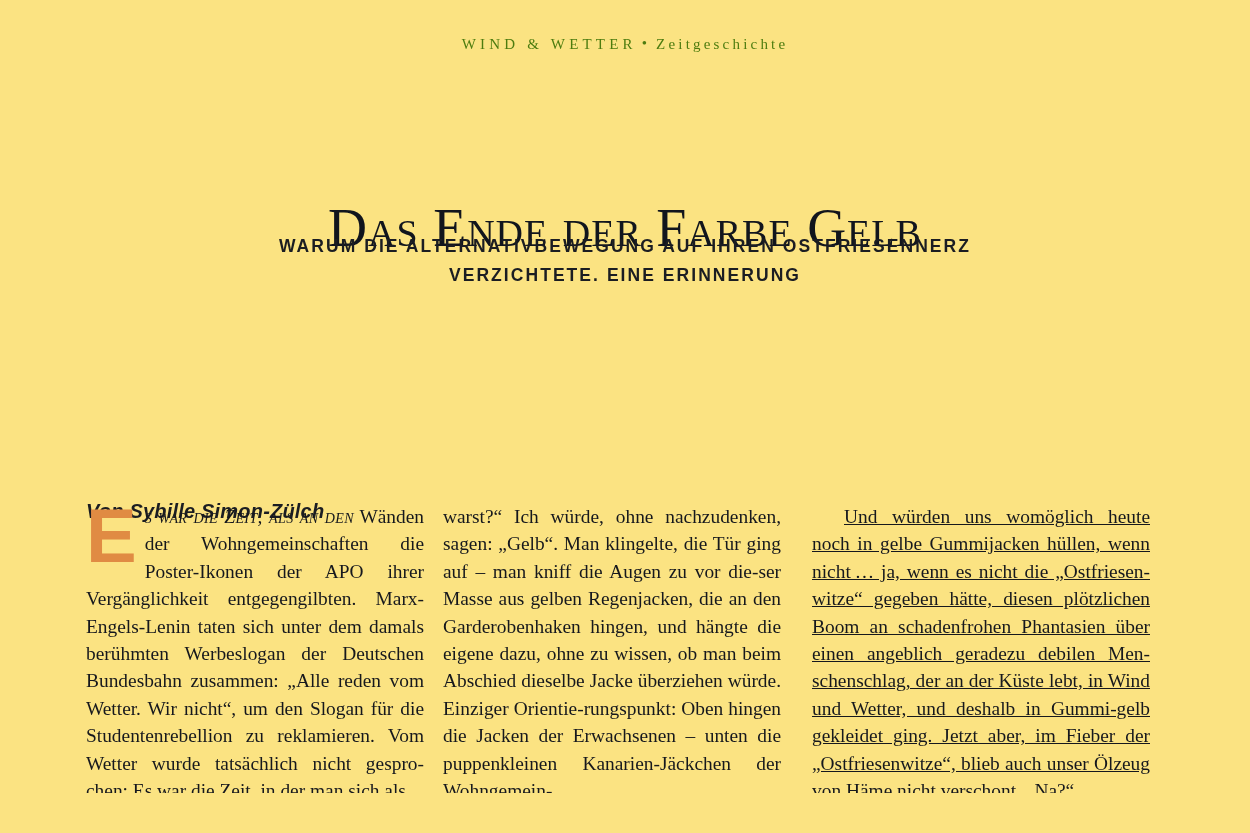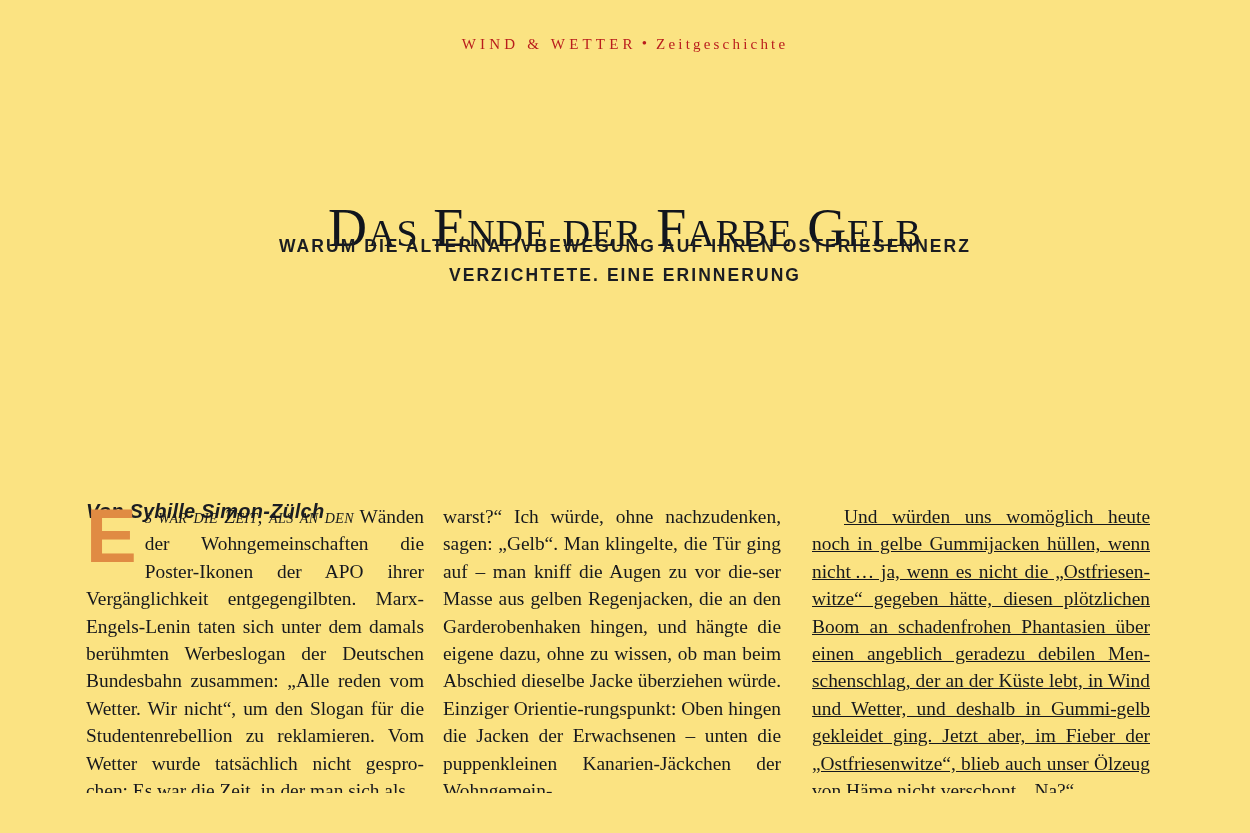--- a/index.html
+++ b/index.html
@@ -24,21 +24,21 @@
 
   
   .kicker {
     position: absolute;
     top: 36px;
     left: 0;
     width: 1250px;
     text-align: center;
     font-family: "Liberation Serif", serif;
     font-size: 15px;
-    color: #b91c1c;
+    color: #4d7c0f;
     white-space: nowrap;
   }
   .kicker .k-main {
     text-transform: uppercase;
     letter-spacing: 4.2px;
     font-size: 15px;
   }
   .kicker .k-sep {
     display: inline-block;
     padding: 0 9px 0 5px;

